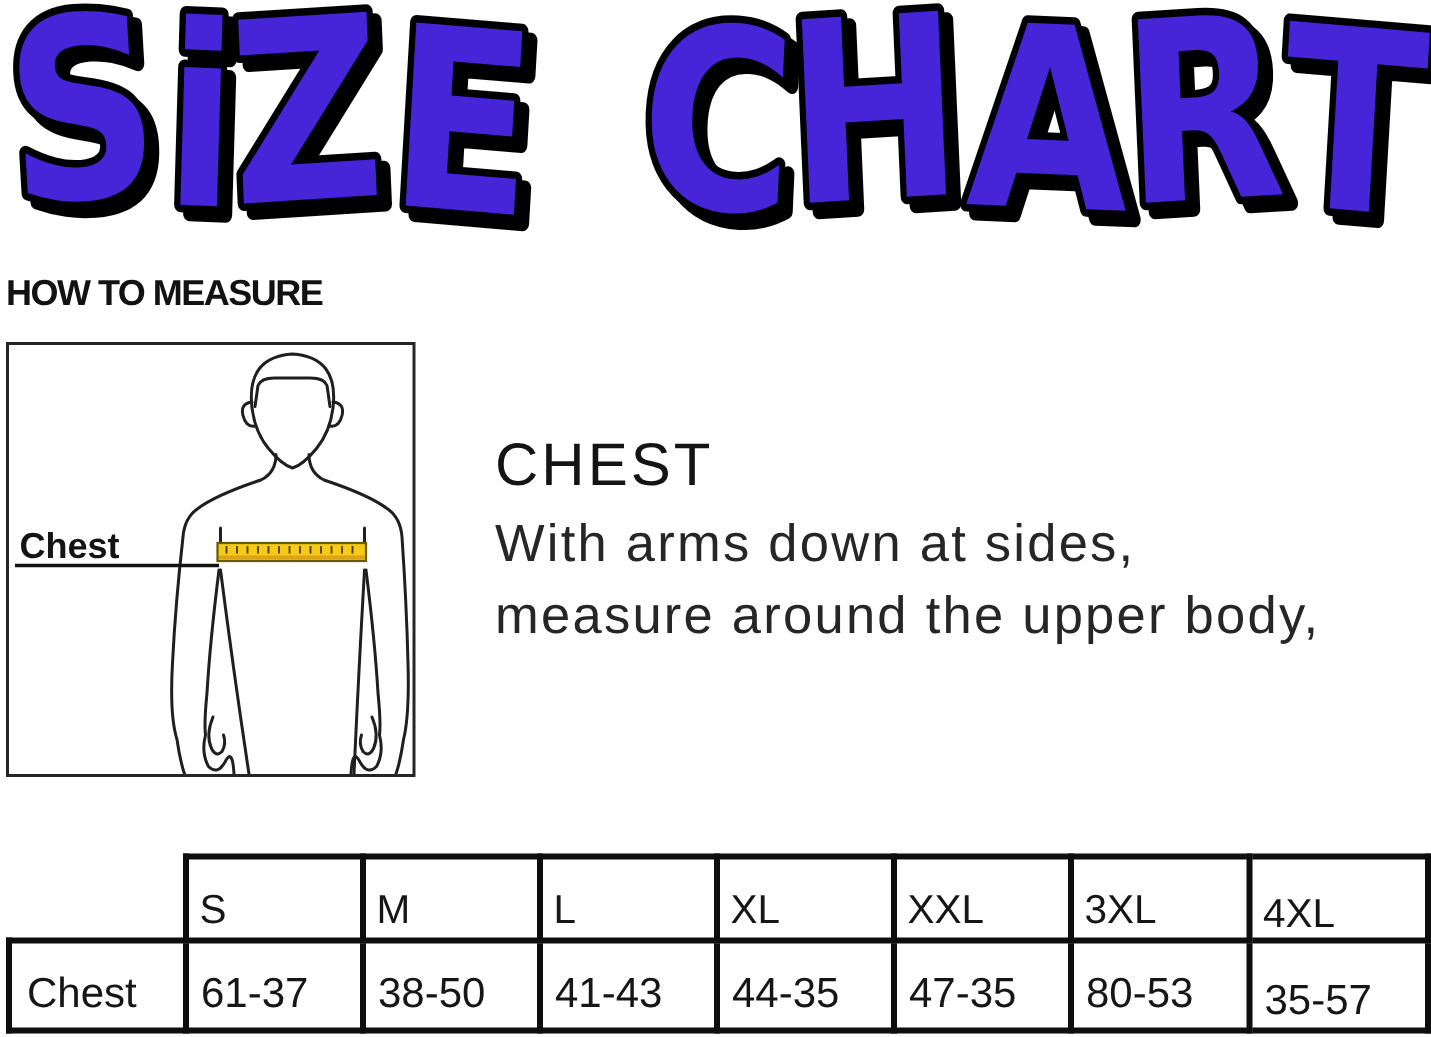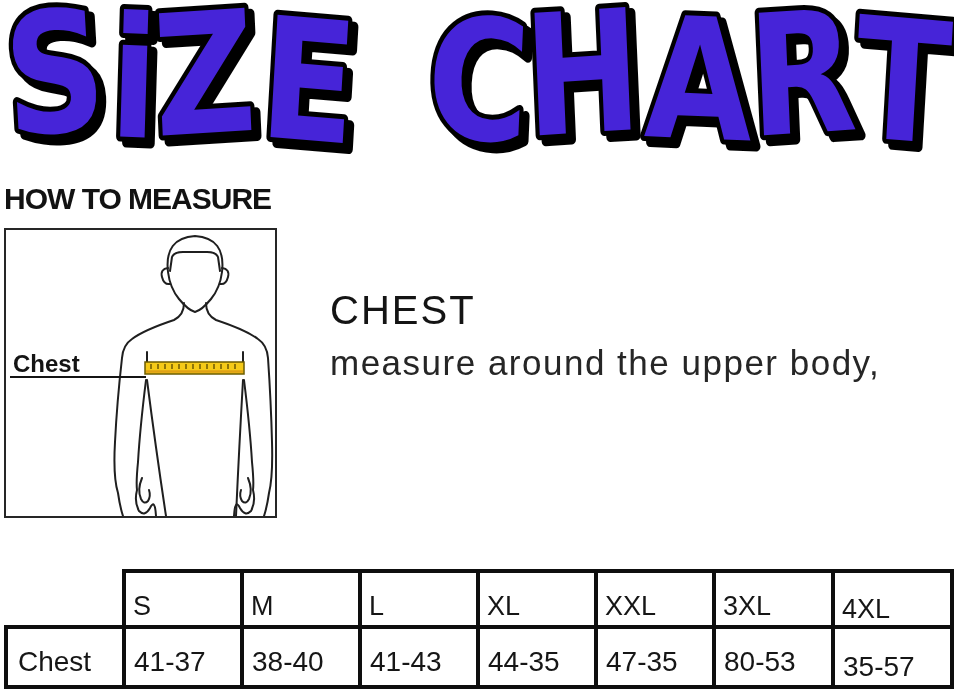--- a/index.html
+++ b/index.html
@@ -13,21 +13,21 @@
   .title-svg text{
     font-family:"DejaVu Sans",sans-serif;font-weight:bold;font-size:168px;
     stroke:#000000;stroke-width:10px;stroke-linejoin:round;paint-order:stroke;
   }
   .title-shadow text{fill:#000000;}
   .title-shadow{transform:translate(6px,6px);}
 
   
   .htm-heading{
     position:absolute;left:4px;top:182px;margin:0;
-    font-size:30px;font-weight:bold;letter-spacing:-1px;color:#121212;
+    font-size:24px;font-weight:bold;letter-spacing:-1px;color:#121212;
   }
 
   
   .diagram-box{
     position:absolute;left:4px;top:228px;width:269px;height:286px;
     border:2px solid #262626;background:#ffffff;
   }
   .diagram-box svg{display:block;}
   .fig{stroke:#1f1f1f;stroke-width:2;fill:none;stroke-linecap:round;stroke-linejoin:round;}
   .tape-tick{stroke:#4a3c00;stroke-width:1.2;}
@@ -126,20 +126,21 @@
       </g>
 
       <line x1="4" y1="147" x2="140" y2="147" stroke="#141414" stroke-width="2.2"></line>
       <text class="chest-label-text" x="7" y="142">Chest</text>
     </svg>
   </div>
 
   <div class="chest-block">
     <h3 class="chest-heading">CHEST</h3>
     <div class="chest-lines">
+      <p class="chest-line">With arms down at sides,</p>
       <p class="chest-line">measure around the upper body,</p>
     </div>
   </div>
 
   <table class="size-table">
     <colgroup>
       <col style="width:118px">
       <col style="width:118px">
         <col style="width:118px">
         <col style="width:118px">
@@ -154,22 +155,22 @@
         <th>S</th>
         <th>M</th>
         <th>L</th>
         <th>XL</th>
         <th>XXL</th>
         <th>3XL</th>
         <th class="cell-low">4XL</th>
       </tr>
       <tr class="row-data">
         <th class="rowlabel">Chest</th>
-        <td>41-37</td>
-        <td>38-40</td>
+        <td>61-37</td>
+        <td>38-50</td>
         <td>41-43</td>
         <td>44-35</td>
         <td>47-35</td>
         <td>80-53</td>
         <td class="cell-low">35-57</td>
       </tr>
     </tbody>
   </table>
 
 </div>

